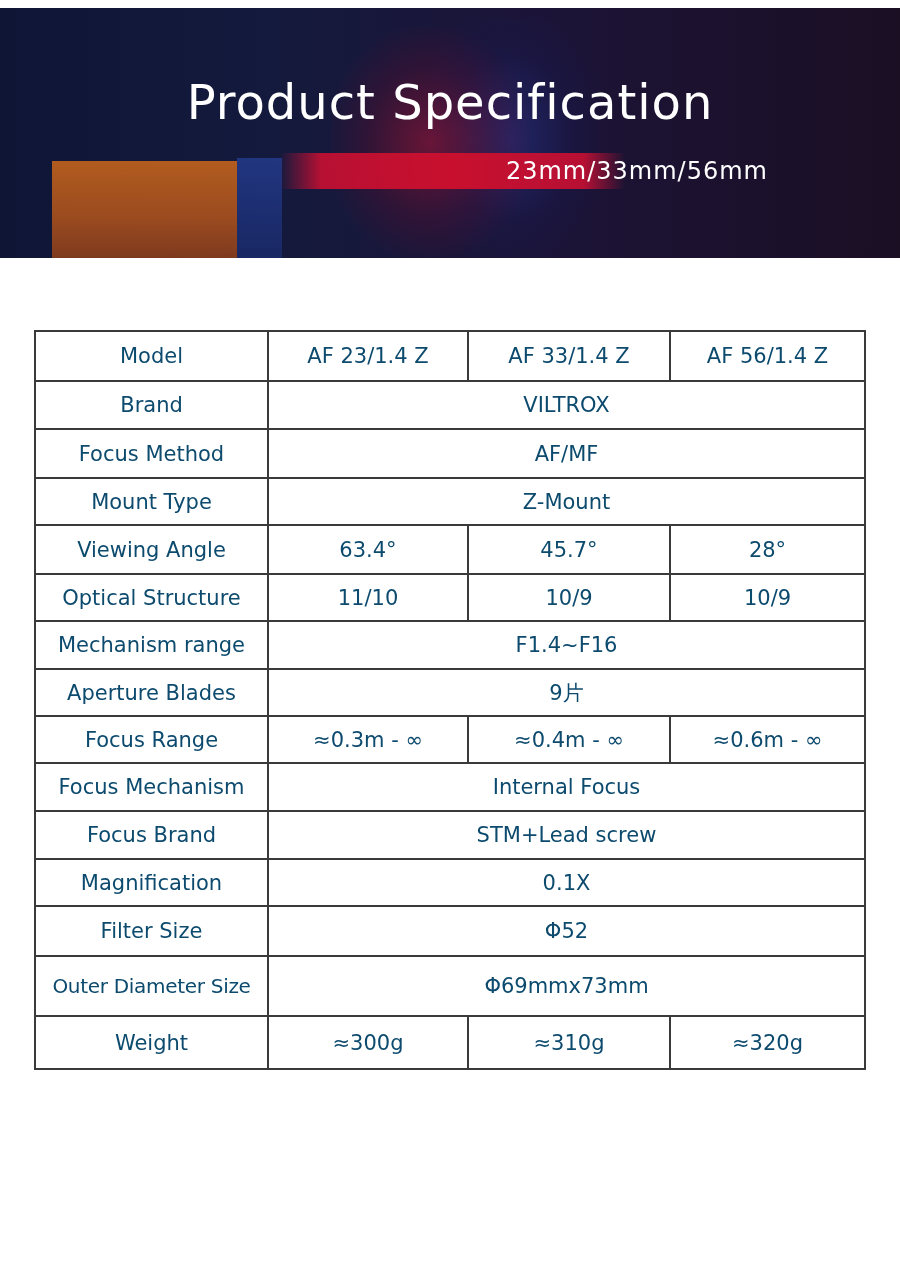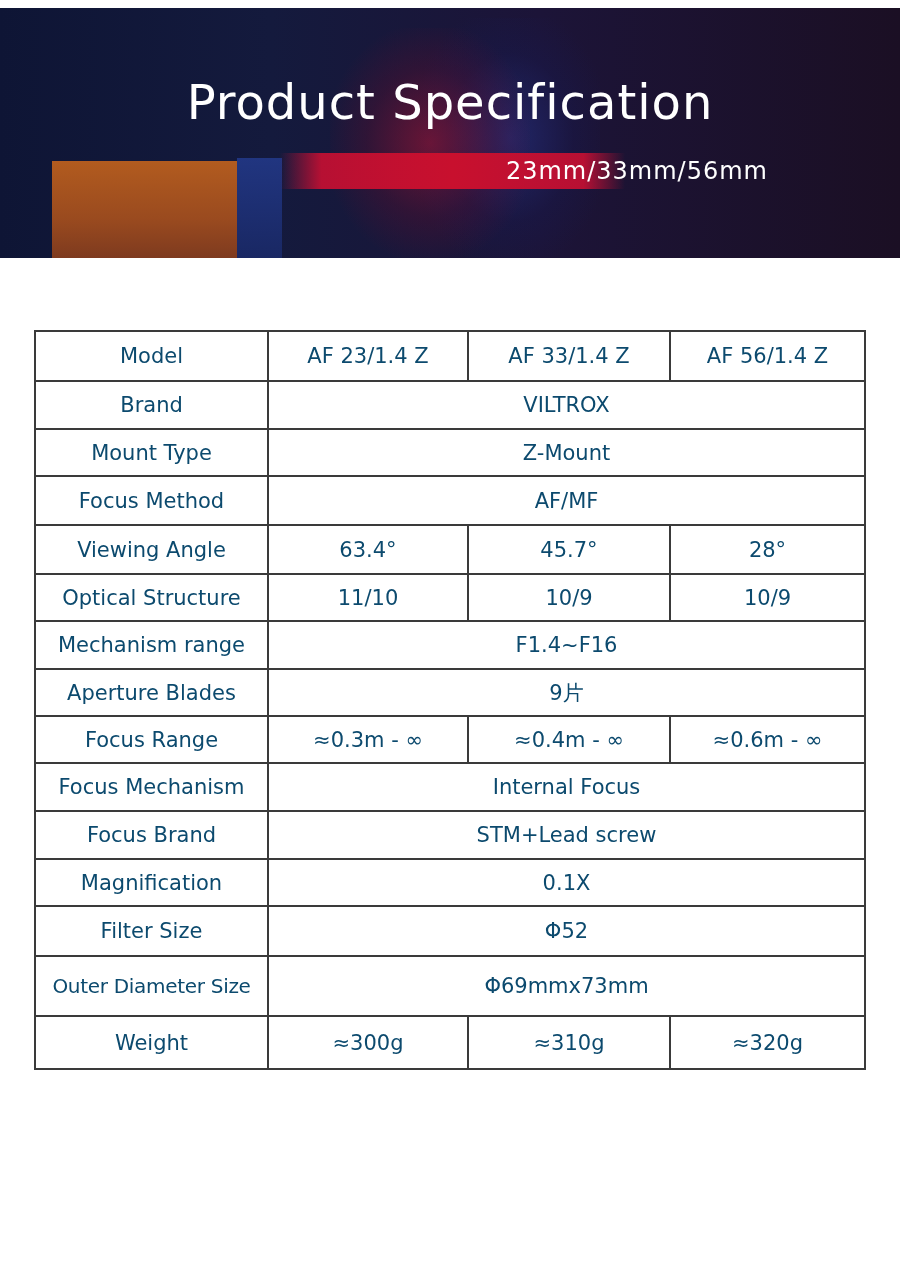--- a/index.html
+++ b/index.html
@@ -79,27 +79,27 @@
     <tr style="height:50px">
       <td class="label">Model</td>
       <td>AF 23/1.4 Z</td>
       <td>AF 33/1.4 Z</td>
       <td>AF 56/1.4 Z</td>
     </tr>
     <tr style="height:48px">
       <td class="label">Brand</td>
       <td colspan="3">VILTROX</td>
     </tr>
+    <tr style="height:49px">
+      <td class="label">Focus Method</td>
+      <td colspan="3">AF/MF</td>
+    </tr>
     <tr style="height:47px">
       <td class="label">Mount Type</td>
       <td colspan="3">Z-Mount</td>
-    </tr>
-    <tr style="height:49px">
-      <td class="label">Focus Method</td>
-      <td colspan="3">AF/MF</td>
     </tr>
     <tr style="height:49px">
       <td class="label">Viewing Angle</td>
       <td>63.4°</td>
       <td>45.7°</td>
       <td>28°</td>
     </tr>
     <tr style="height:47px">
       <td class="label">Optical Structure</td>
       <td>11/10</td>

